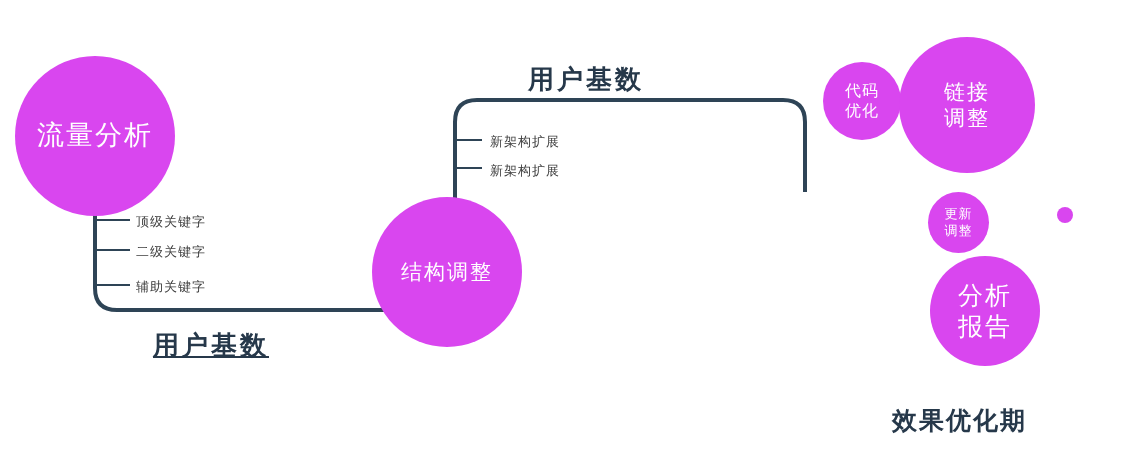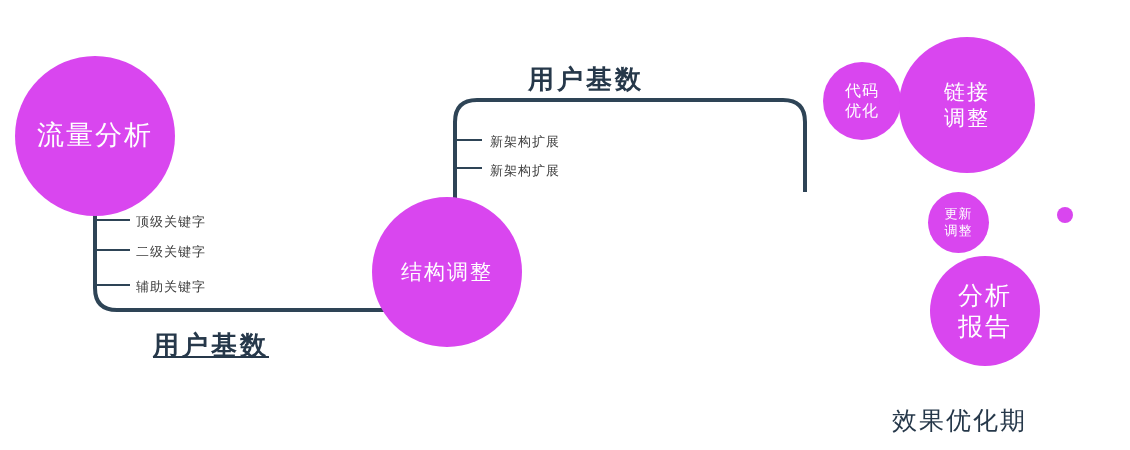--- a/index.html
+++ b/index.html
@@ -45,21 +45,21 @@
 
   .edge-label {
     position: absolute;
     color: #26384a;
     font-weight: 600;
     z-index: 1;
     letter-spacing: 3px;
   }
   .label-user-base { left: 153px; top: 328px; font-size: 26px; text-decoration: underline; }
   .label-keyword   { left: 528px; top: 62px;  font-size: 26px; }
-  .label-footer    { left: 892px; top: 404px; font-size: 25px; font-weight: 400; letter-spacing: 2px; }
+  .label-footer    { left: 892px; top: 404px; font-size: 25px; font-weight: 700; letter-spacing: 2px; }
 
   .tick-label {
     position: absolute;
     color: #3c3c3c;
     font-size: 13px;
     z-index: 1;
     letter-spacing: 1px;
   }
   .tick-l-0 { left: 136px; top: 213px; }
   .tick-l-1 { left: 136px; top: 243px; }

